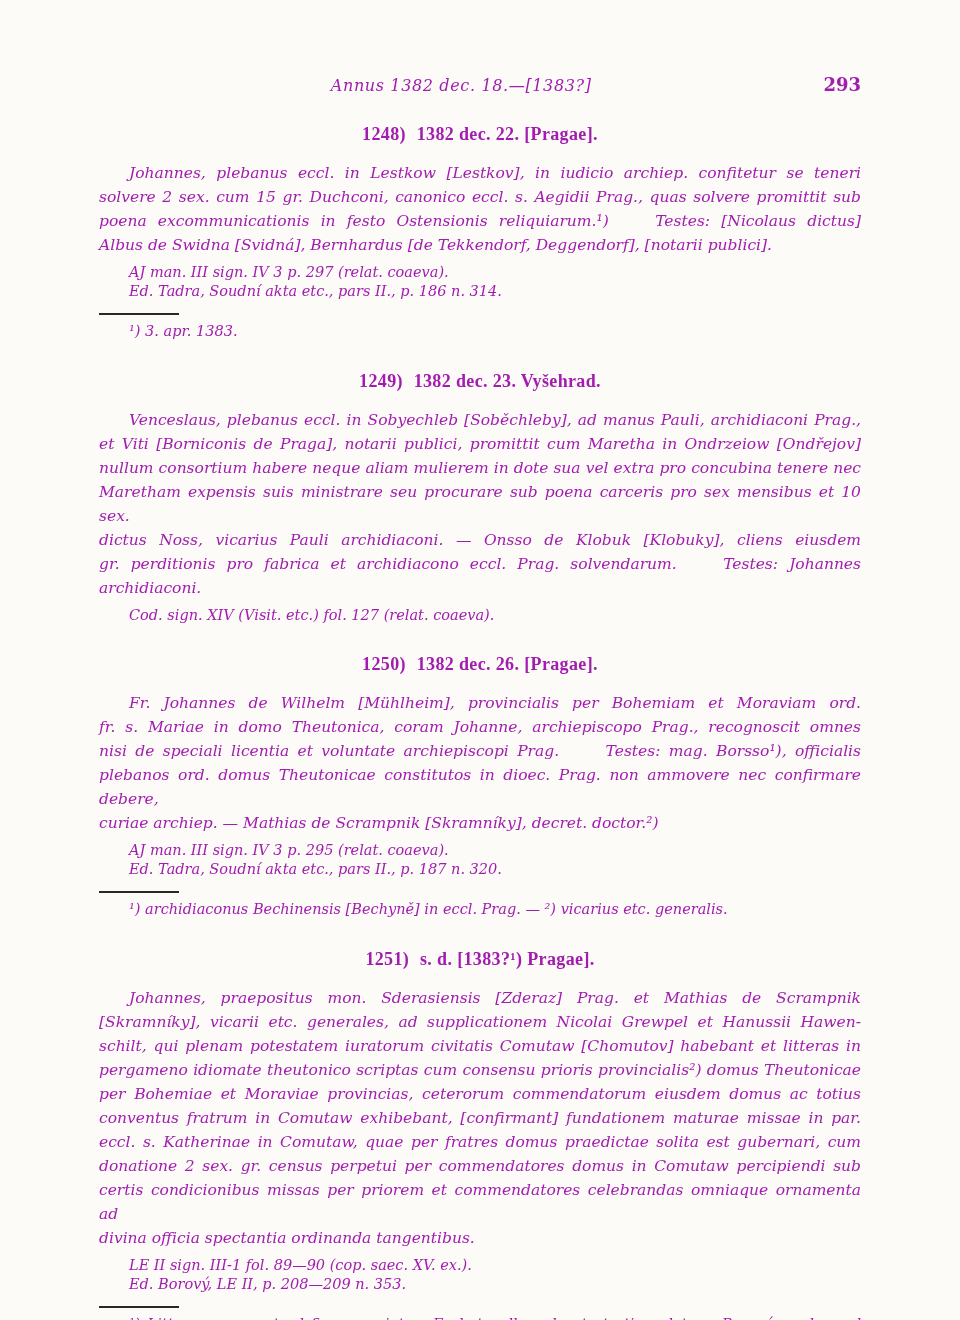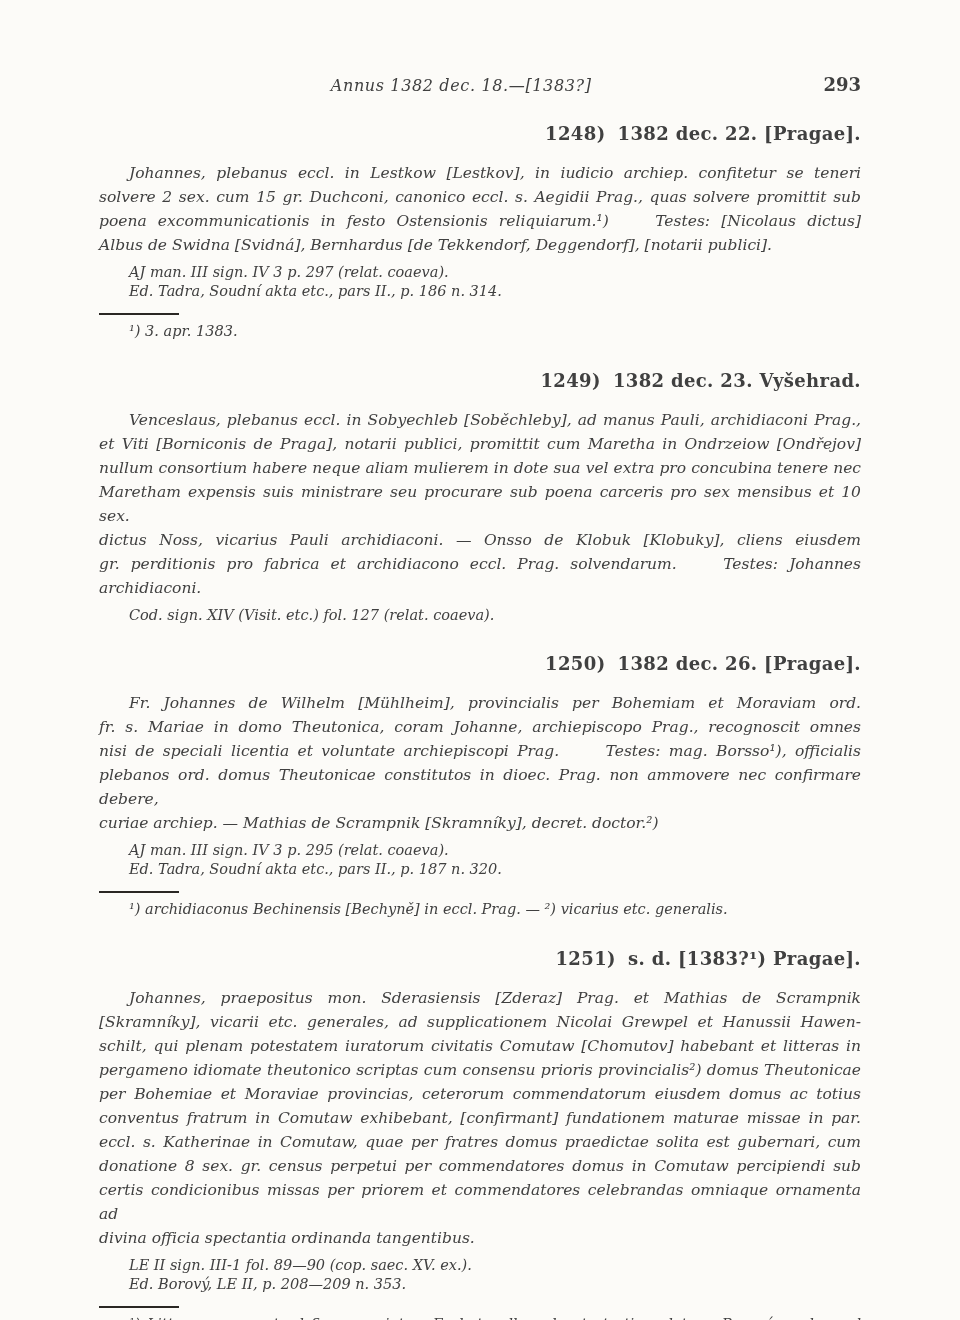--- a/index.html
+++ b/index.html
@@ -2,21 +2,21 @@
 <html><head>
 <meta charset="utf-8">
 <style>
   html, body { margin: 0; padding: 0; background: #e8e6e1; }
   .page {
     position: relative;
     width: 960px;
     height: 1320px;
     margin: 0 auto;
     background: #fcfbf8;
-    color: #404040;
+    color: #a21caf;
     font-family: "DejaVu Serif", "Liberation Serif", serif;
     overflow: hidden;
   }
   .text-block {
     width: 762px;
     margin: 0 auto;
     padding-top: 74px;
   }
   
   .running {
@@ -33,24 +33,25 @@
   }
   .page-number {
     font-weight: bold;
     font-size: 18px;
     text-align: left;
   }
   
   .entry { margin-top: 26px; }
   .entry-heading {
     margin: 0 0 14px 0;
-    text-align: right;
+    text-align: center;
     font-size: 18px;
     font-weight: normal;
     line-height: 26px;
+    font-family: Liberation Serif, serif;
   }
   .entry-heading .num { font-weight: 600; letter-spacing: 0.02em; }
   .entry-heading .rest { font-weight: bold; margin-left: 0.35em; letter-spacing: 0.02em; }
   
   .entry-body { font-style: italic; font-size: 15.5px; line-height: 24px; }
   .bline {
     text-align: justify;
     text-align-last: justify;
     white-space: normal;
   }
@@ -161,21 +162,21 @@
       <span class="rest">s. d. [1383?¹) Pragae].</span>
     </h2>
     <div class="entry-body">
             <div class="bline first">Johannes, praepositus mon. Sderasiensis [Zderaz] Prag. et Mathias de Scrampnik</div>
             <div class="bline">[Skramníky], vicarii etc. generales, ad supplicationem Nicolai Grewpel et Hanussii Hawen-</div>
             <div class="bline">schilt, qui plenam potestatem iuratorum civitatis Comutaw [Chomutov] habebant et litteras in</div>
             <div class="bline">pergameno idiomate theutonico scriptas cum consensu prioris provincialis²) domus Theutonicae</div>
             <div class="bline">per Bohemiae et Moraviae provincias, ceterorum commendatorum eiusdem domus ac totius</div>
             <div class="bline">conventus fratrum in Comutaw exhibebant, [confirmant] fundationem maturae missae in par.</div>
             <div class="bline">eccl. s. Katherinae in Comutaw, quae per fratres domus praedictae solita est gubernari, cum</div>
-            <div class="bline">donatione 8 sex. gr. census perpetui per commendatores domus in Comutaw percipiendi sub</div>
+            <div class="bline">donatione 2 sex. gr. census perpetui per commendatores domus in Comutaw percipiendi sub</div>
             <div class="bline">certis condicionibus missas per priorem et commendatores celebrandas omniaque ornamenta ad</div>
             <div class="bline last">divina officia spectantia ordinanda tangentibus.</div>
           </div>
     <div class="entry-citations">
             <div class="cline">LE II sign. III-1 fol. 89—90 (cop. saec. XV. ex.).</div>
             <div class="cline">Ed. Borový, LE II, p. 208—209 n. 353.</div>
           </div>
     <div class="entry-footnotes">
       <hr class="fnrule">
     <div class="fline first jlast">¹) Litterae non sunt ad finem copiatae. Eschatocollum deest et etiam datum. Borový easdem ad</div>

